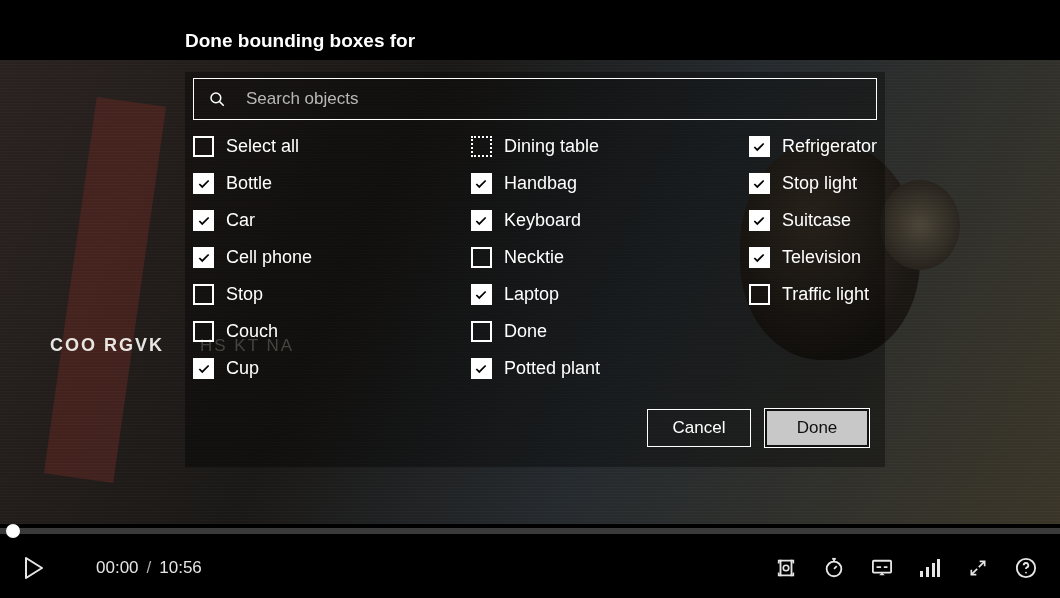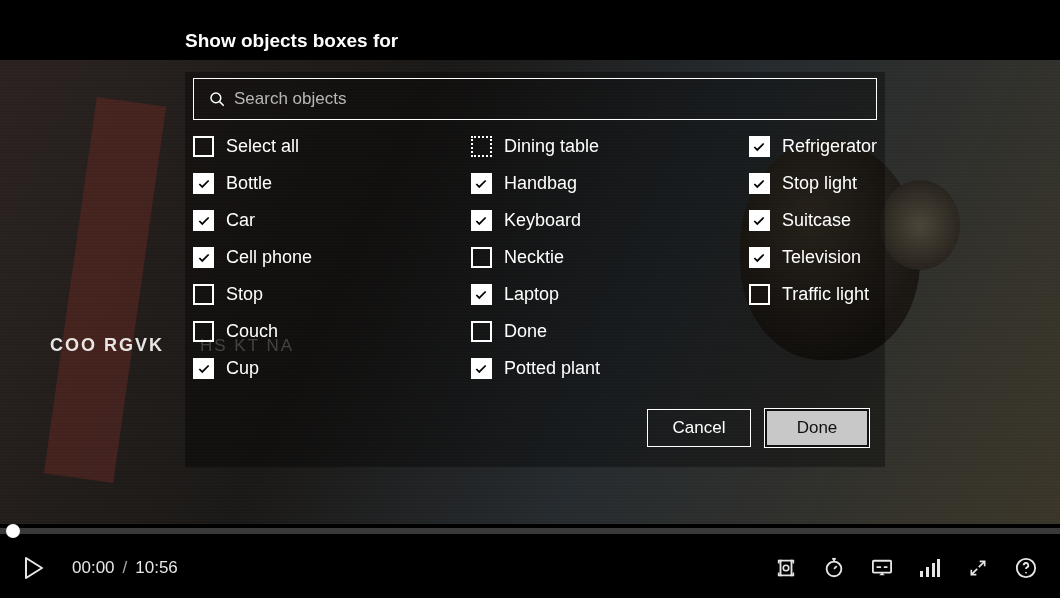--- a/index.html
+++ b/index.html
@@ -91,21 +91,21 @@
     }
     .search-row {
       margin: 0 8px 16px 8px;
     }
     .search-box {
       display: flex;
       align-items: center;
       border: 1px solid #fff;
       height: 42px;
       padding: 0 14px;
-      gap: 8px;
+      gap: 20px;
     }
     .search-box svg { flex: none; }
     .search-input {
       background: transparent;
       border: none;
       outline: none;
       color: #fff;
       font-size: 17px;
       flex: 1;
       font-family: inherit;
@@ -197,21 +197,21 @@
       align-items: center;
       padding: 0 20px;
       color: #e6e6e6;
       gap: 20px;
     }
     .time-group {
       display: flex;
       align-items: baseline;
       gap: 8px;
       font-size: 17px;
-      margin-left: 4px;
+      margin-left: 28px;
     }
     .time-sep { color: #aaa; }
     .spacer { flex: 1; }
     .icon-btn {
       width: 28px;
       height: 28px;
       display: flex;
       align-items: center;
       justify-content: center;
       cursor: pointer;
@@ -224,21 +224,21 @@
 <div class="video-frame">
   <div class="vf-stripe"></div>
   <div class="vf-shape-head"></div>
   <div class="vf-headphone"></div>
   <span class="vf-text">COO RGVK</span>
   <span class="vf-text2">HS KT NA</span>
   <div class="scanlines"></div>
 </div>
 
 <div class="panel">
-  <div class="panel-title">Show objects boxes for</div>
+  <div class="panel-title">Done bounding boxes for</div>
   <div class="panel-body">
     <div class="search-row">
       <div class="search-box">
         <svg width="18" height="18" viewBox="0 0 24 24" fill="none">
             <circle cx="10.5" cy="10.5" r="6.5" stroke="#fff" stroke-width="2"></circle>
             <line x1="15.5" y1="15.5" x2="21" y2="21" stroke="#fff" stroke-width="2"></line>
           </svg>
         <input class="search-input" type="text" placeholder="Search objects" style="">
       </div>
     </div>

